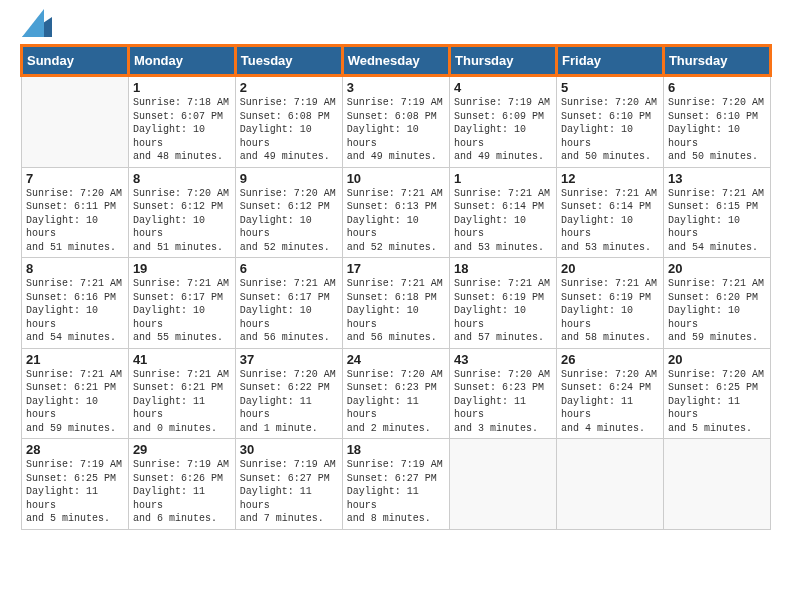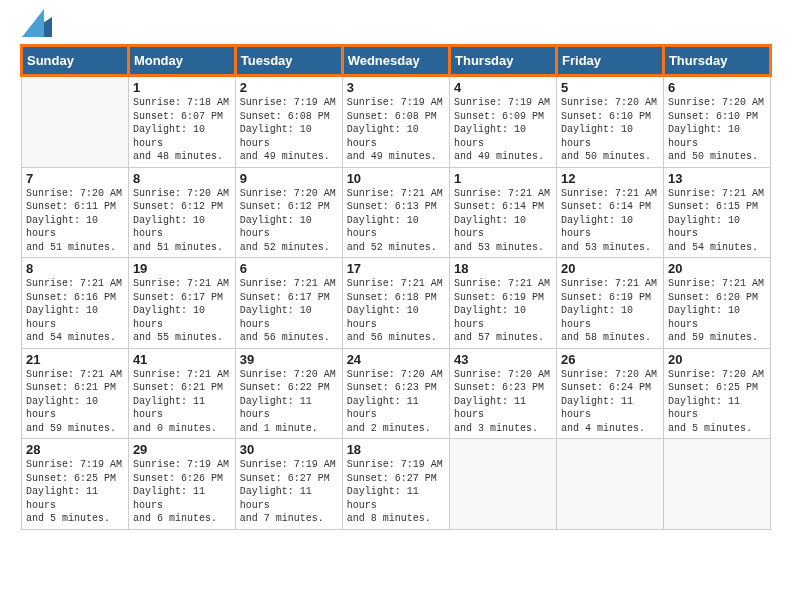--- a/index.html
+++ b/index.html
@@ -282,21 +282,21 @@
 and 59 minutes.</div>
           </td>
           <td>
             <span class="day-number">41</span>
             <div class="day-info" style="white-space: pre-line;">Sunrise: 7:21 AM
 Sunset: 6:21 PM
 Daylight: 11 hours
 and 0 minutes.</div>
           </td>
           <td>
-            <span class="day-number">39</span>
+            <span class="day-number">37</span>
             <div class="day-info" style="white-space: pre-line;">Sunrise: 7:20 AM
 Sunset: 6:22 PM
 Daylight: 11 hours
 and 1 minute.</div>
           </td>
           <td>
             <span class="day-number">24</span>
             <div class="day-info" style="white-space: pre-line;">Sunrise: 7:20 AM
 Sunset: 6:23 PM
 Daylight: 11 hours

